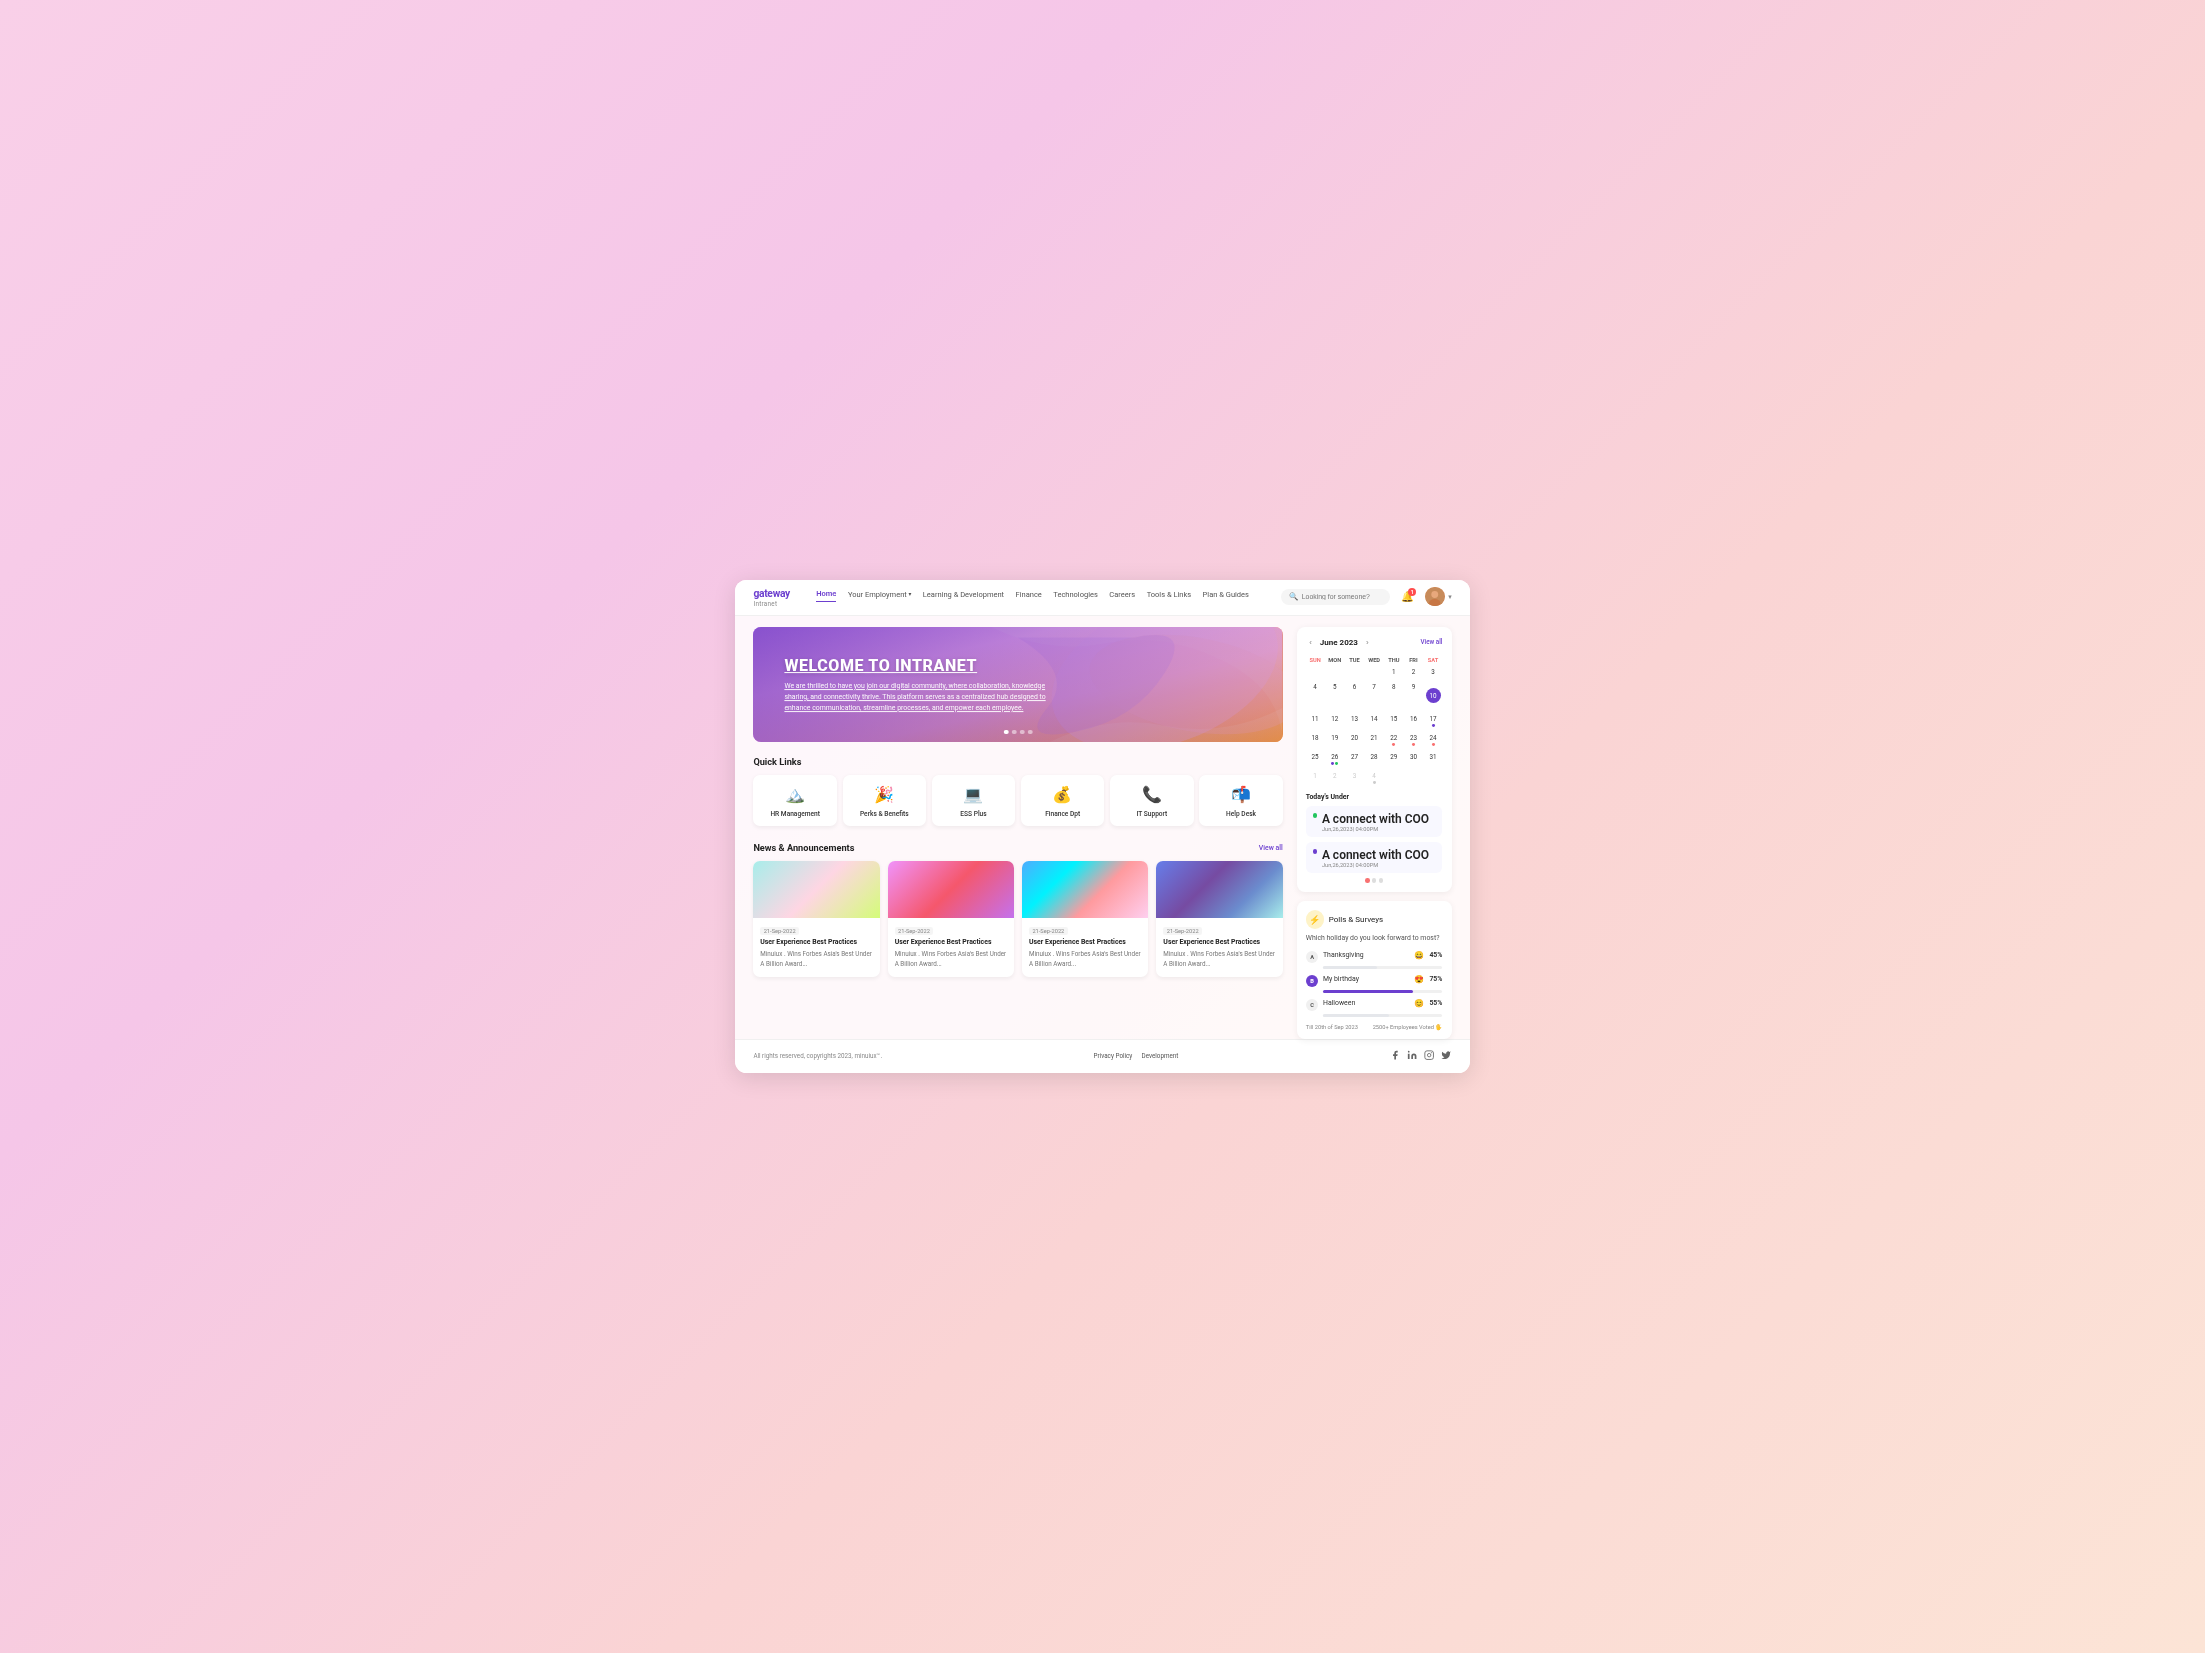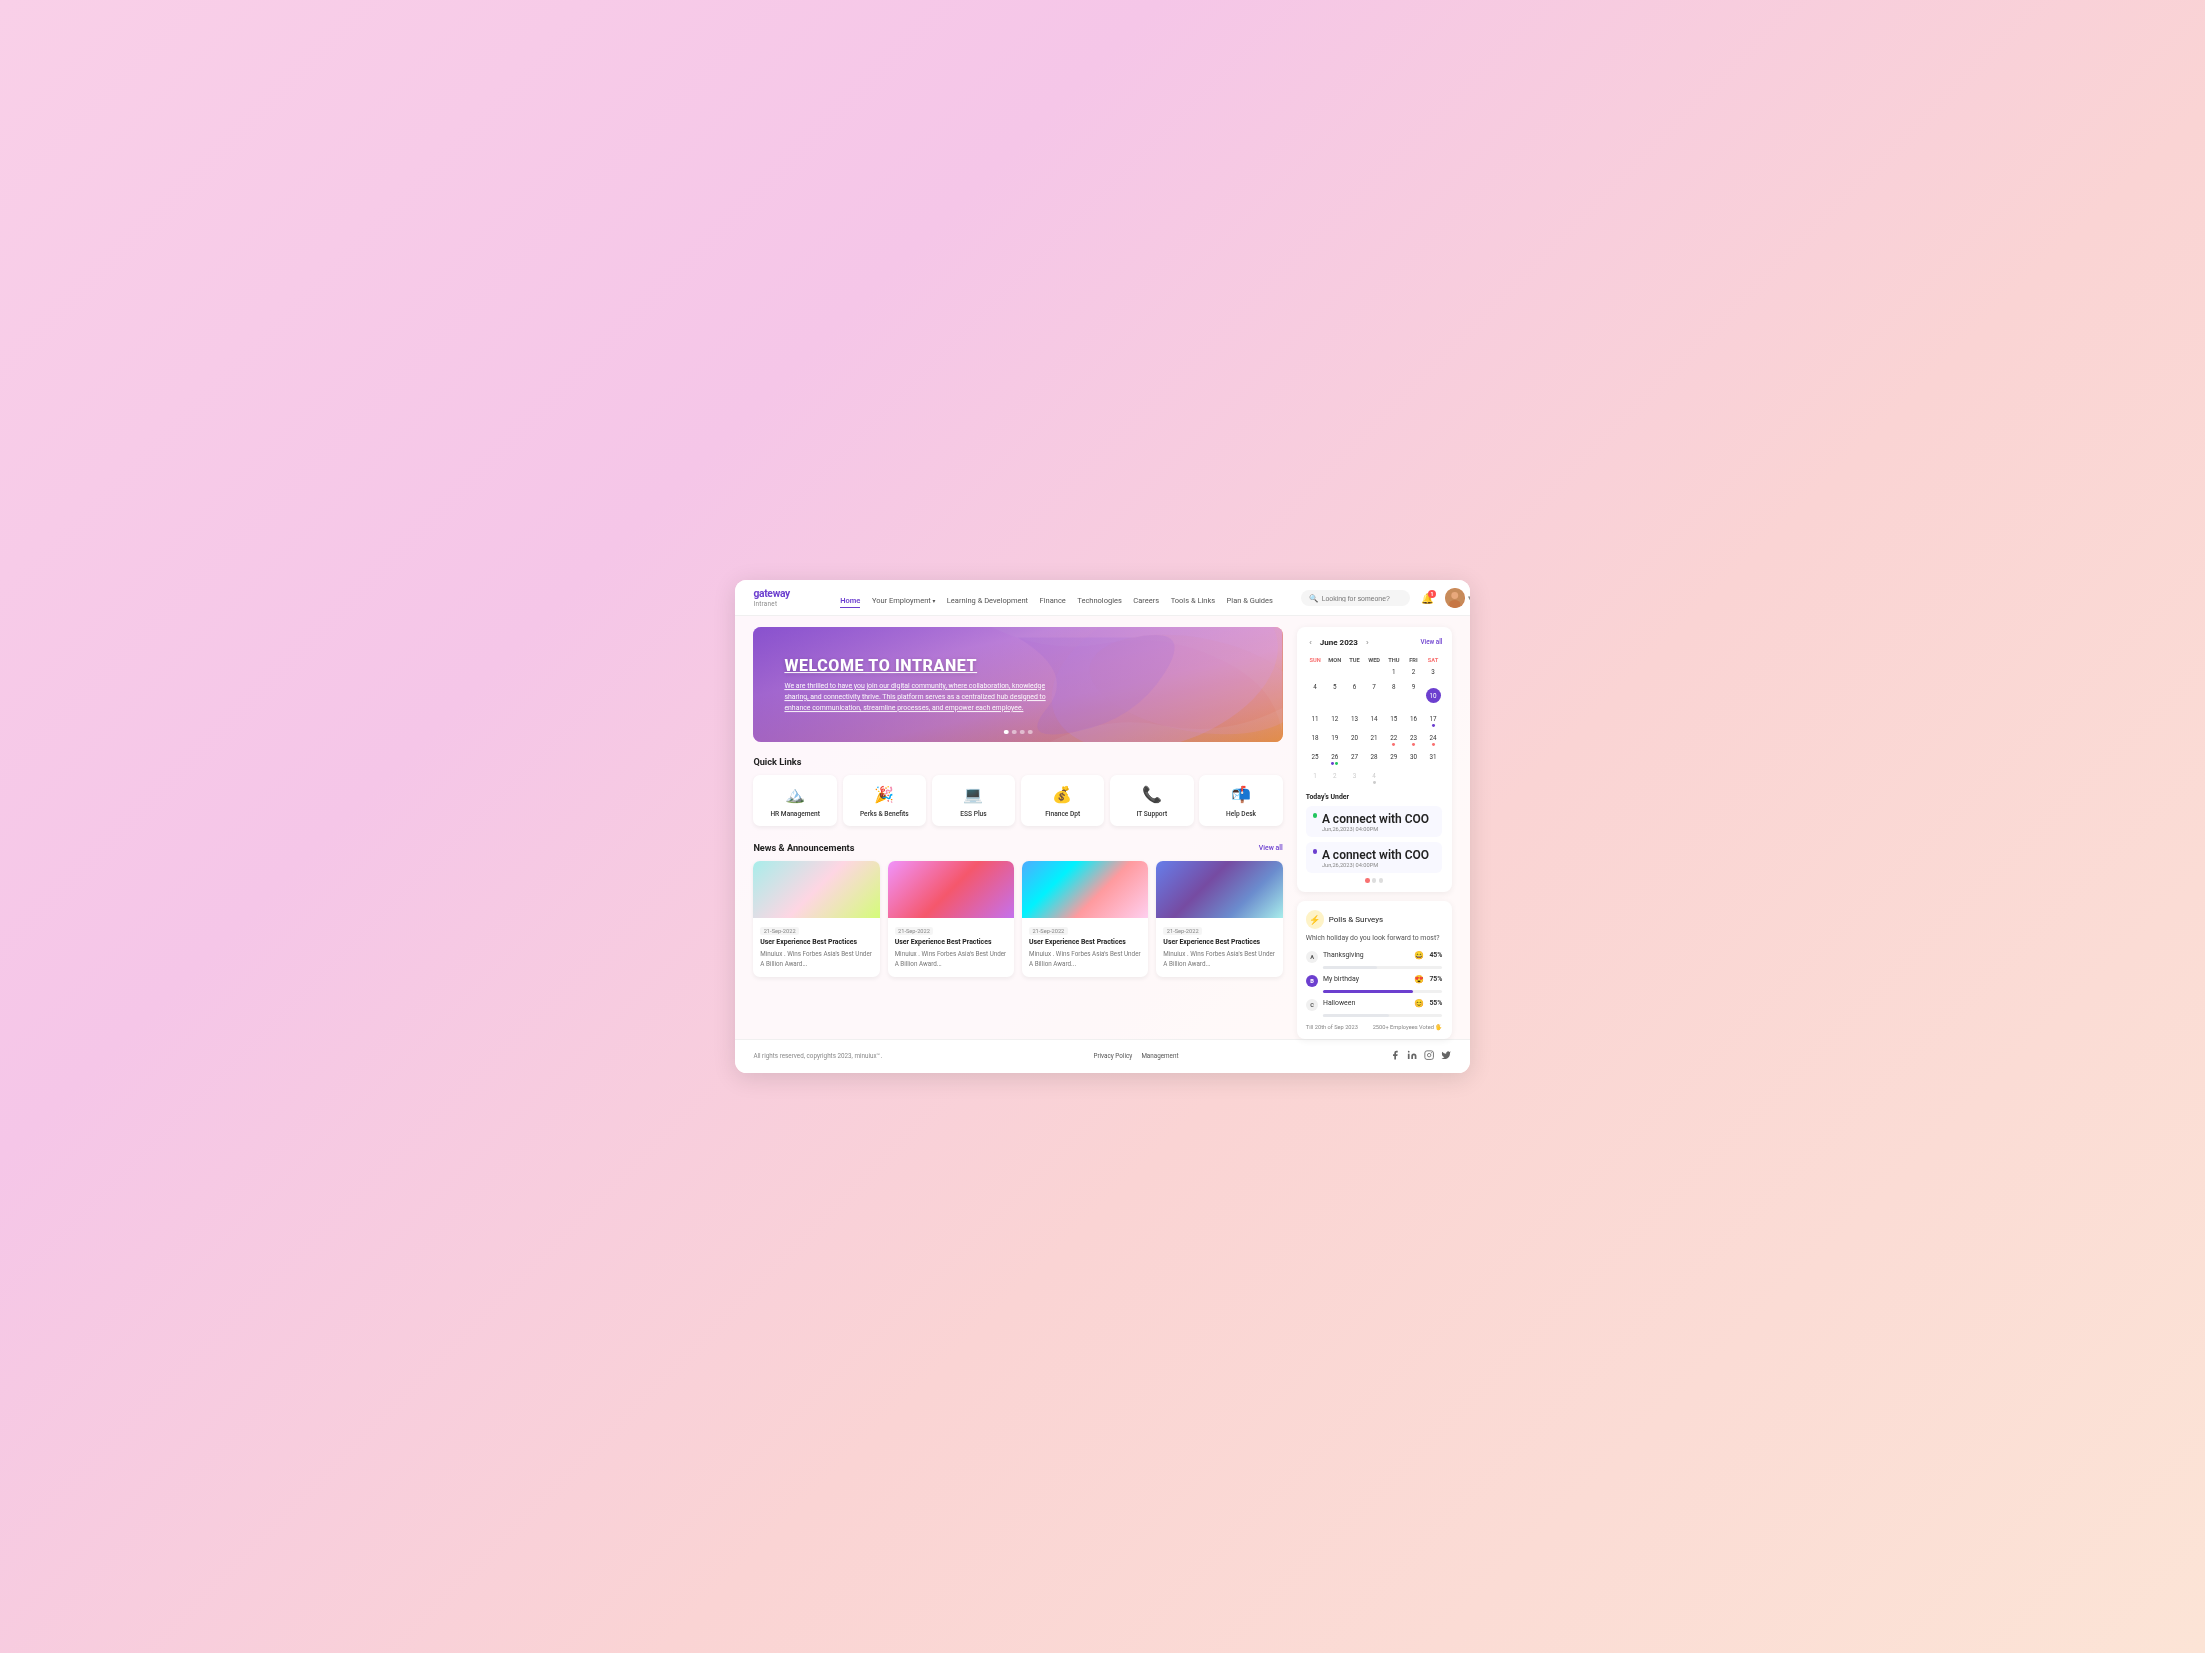--- a/index.html
+++ b/index.html
@@ -16,25 +16,25 @@
       background: rgba(255,255,255,0.85);
       border-radius: 11.5px;
       width: 735px;
       max-width: 100%;
       box-shadow: 0 4.6px 23px rgba(0,0,0,0.12);
       overflow: hidden;
     }
     
     .navbar {
       display: flex;
-      align-items: flex-end;
+      align-items: flex-start;
       padding: 6.9px 18.4px;
       background: #fff;
       border-bottom: 0.6px solid #f0f0f0;
-      gap: 28px;
+      gap: 4px;
     }
     .logo-area {
       display: flex;
       flex-direction: column;
       min-width: 52px;
       margin-right: 6.9px;
     }
     .logo-text {
       font-size: 10.3px;
       font-weight: 700;
@@ -832,21 +832,21 @@
         </div>
       </div>
 
     </div>
   </div>
 
   <footer class="footer">
     <span class="footer-copy">All rights reserved, copyrights 2023, minuiux™.</span>
     <div class="footer-links">
       <span class="footer-link">Privacy Policy</span>
-      <span class="footer-link">Management</span>
+      <span class="footer-link">Development</span>
     </div>
     <div class="footer-social">
       <span class="social-icon">
         <svg width="10.3" height="10.3" viewBox="0 0 24 24" fill="#666">
             <path d="M18 2h-3a5 5 0 00-5 5v3H7v4h3v8h4v-8h3l1-4h-4V7a1 1 0 011-1h3z"></path>
           </svg>
       </span>
       <span class="social-icon">
         <svg width="10.3" height="10.3" viewBox="0 0 24 24" fill="#666">
             <path d="M16 8a6 6 0 016 6v7h-4v-7a2 2 0 00-2-2 2 2 0 00-2 2v7h-4v-7a6 6 0 016-6zM2 9h4v12H2z"></path>

